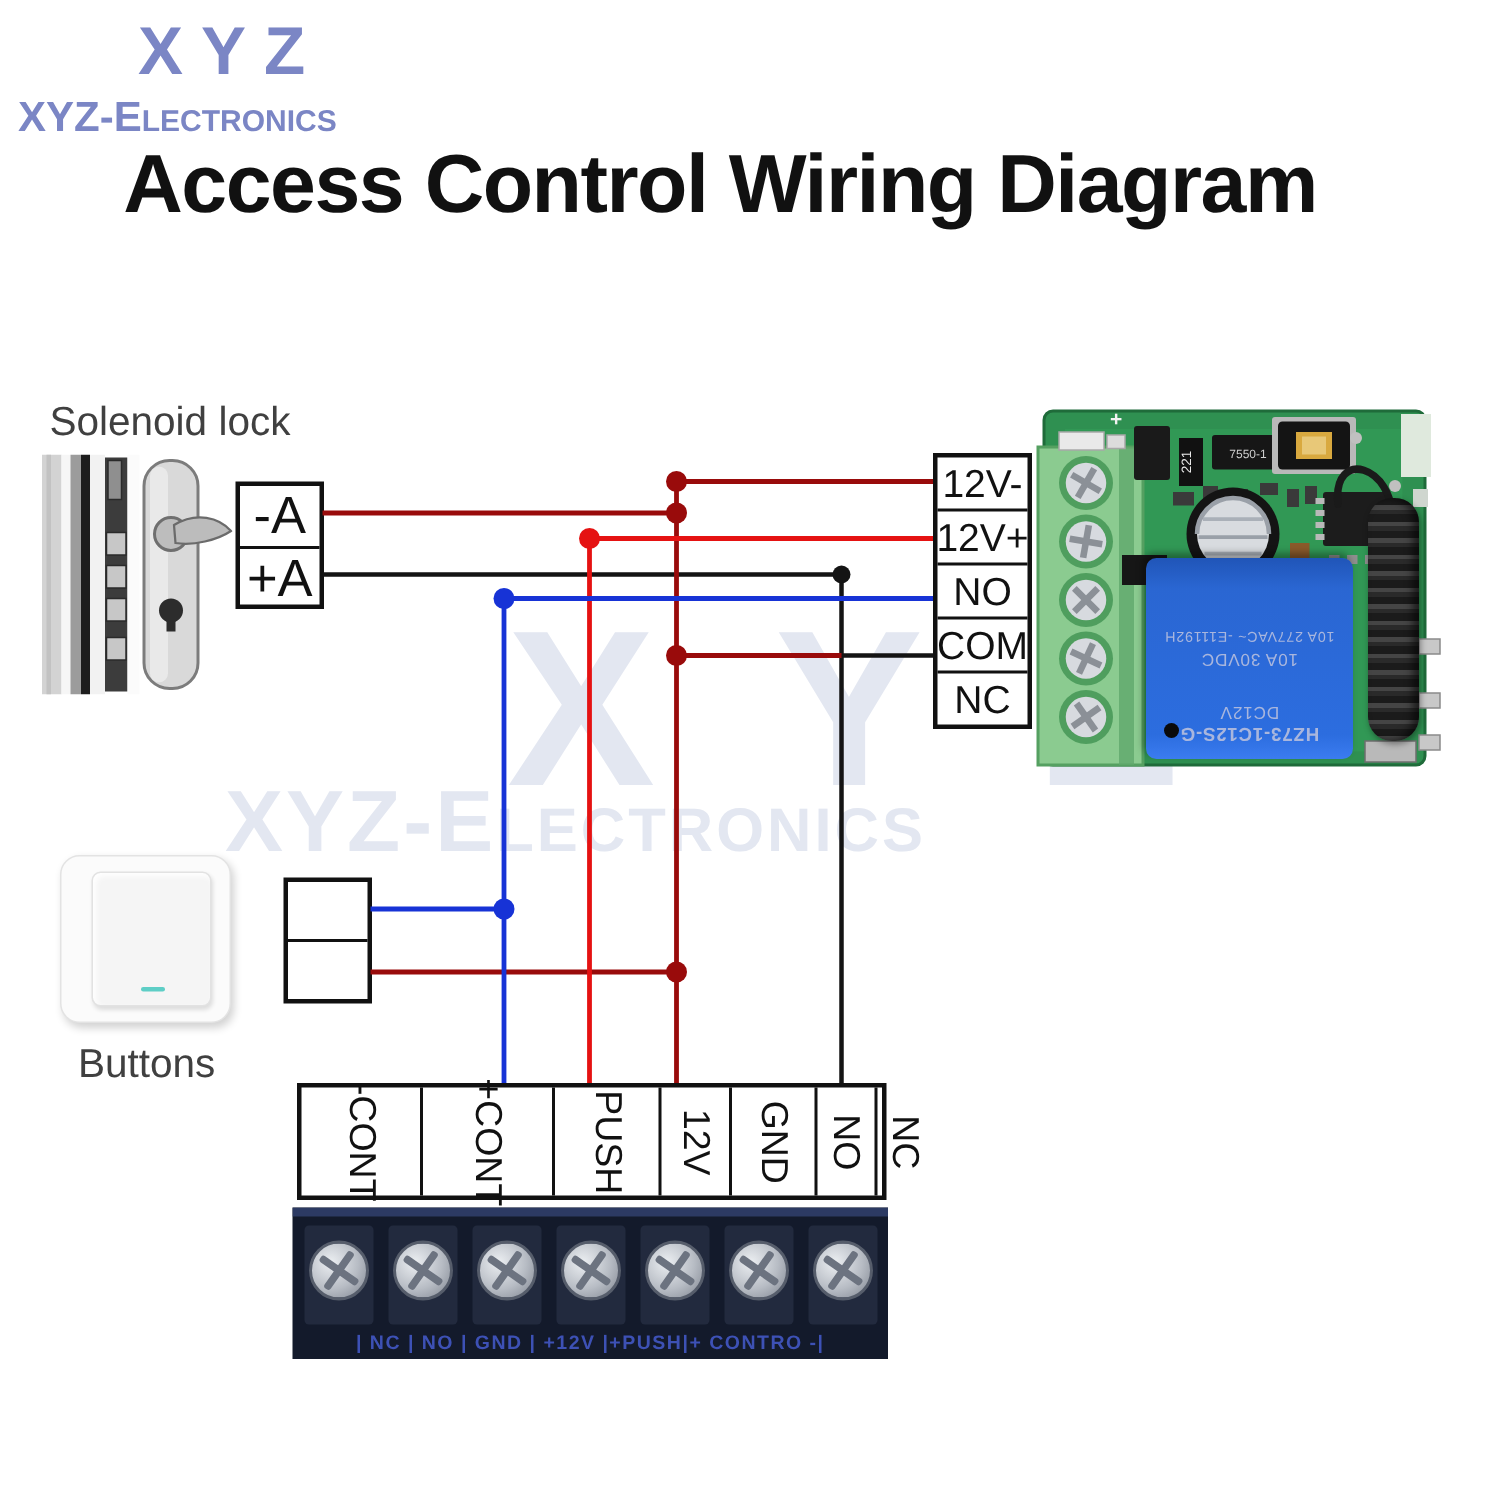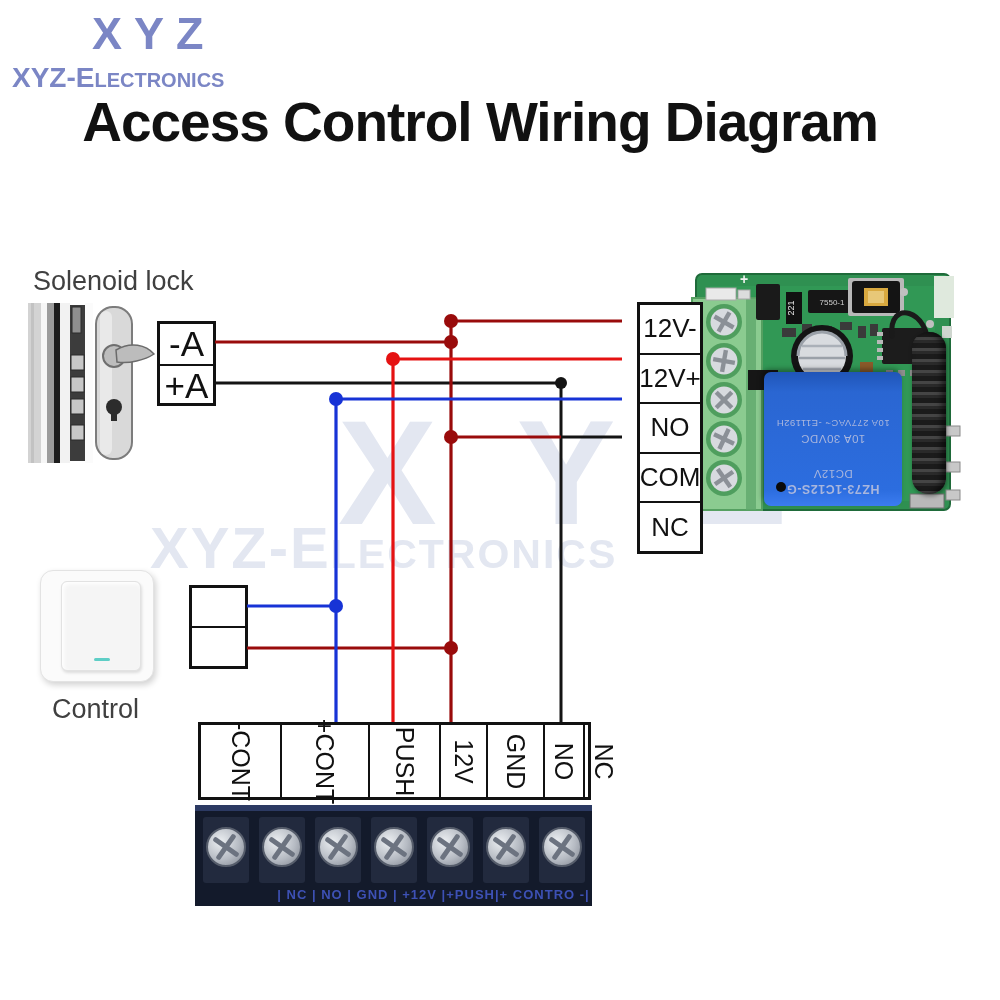--- a/index.html
+++ b/index.html
@@ -20,21 +20,21 @@
   .lbl-lock{left:33px;top:266px;}
   .lbl-buttons{left:52px;top:694px;}
   .lbl-power{left:608px;top:842px;font-size:30px;}
   
   .tbox{background:#fff;border:3px solid #111;box-sizing:border-box;z-index:2;display:flex;}
   .tbox.vert{flex-direction:column;}
   .tcell{flex:1;display:flex;align-items:center;justify-content:center;box-sizing:border-box;}
   .lock-box{left:157px;top:321px;width:59px;height:85px;}
   .lock-box .tcell{font-size:35px;font-weight:500;}
   .lock-box .tcell + .tcell{border-top:2.5px solid #111;}
-  .relay-box{left:622px;top:302px;width:66px;height:252px;margin-left:15px;}
+  .relay-box{left:622px;top:302px;width:66px;height:184px;}
   .relay-box .tcell{font-size:26px;font-weight:500;}
   .relay-box .tcell + .tcell{border-top:2.5px solid #111;}
   .btn-box{left:189px;top:585px;width:59px;height:84px;}
   .btn-box .tcell + .tcell{border-top:2.5px solid #111;}
   .ctrl-box{left:198px;top:722px;width:393px;height:78px;}
   .ctrl-box .tcell + .tcell{border-left:2.5px solid #111;}
   .ctrl-box .rot{transform:rotate(90deg);white-space:nowrap;font-size:25px;font-weight:500;}
   
   .wires{left:0;top:0;z-index:3;pointer-events:none;}
   
@@ -48,21 +48,21 @@
   
   .power-photo{left:195px;top:805px;width:397px;height:101px;background:var(--power_block,#131a2b);z-index:1;overflow:hidden;}
   .power-top{position:absolute;left:0;top:0;width:100%;height:6px;background:#2c3a63;}
   .screw-house{position:absolute;top:12px;width:46px;height:66px;background:#222a3e;border-radius:3px;}
   .screw{position:absolute;left:3px;top:10px;width:40px;height:40px;border-radius:50%;
     background:radial-gradient(circle at 35% 35%, #eceff2, #b7bcc4 55%, #7e848f);border:2px solid #565d6b;box-sizing:border-box;}
   .screw:before,.screw:after{content:"";position:absolute;left:50%;top:50%;width:30px;height:5px;background:#6c7380;border-radius:2px;}
   .screw:before{transform:translate(-50%,-50%) rotate(35deg);}
   .screw:after{transform:translate(-50%,-50%) rotate(125deg);}
   .power-print{position:absolute;left:0;top:82px;width:100%;text-align:center;font-size:13px;letter-spacing:1px;
-    color:var(--power_text_blue,#4257c4);white-space:nowrap;font-weight:700;opacity:.9;padding-left:40px;}
+    color:var(--power_text_blue,#4257c4);white-space:nowrap;font-weight:700;opacity:.9;}
   
   .relay-photo{left:690px;top:266px;width:285px;height:249px;z-index:1;}
   .relay-photo svg{position:absolute;left:0;top:0;}
   .relay-unit{position:absolute;left:74px;top:106px;width:138px;height:134px;border-radius:7px;
     background:linear-gradient(180deg,#3b7cf0 0%,var(--relay_blue,#2c6ddf) 12%,#2a66d2 85%,#2055b8 100%);
     box-shadow:2px 3px 5px rgba(0,0,0,.35);transform:rotate(180deg);
     display:flex;flex-direction:column;align-items:center;justify-content:flex-start;
     color:#a9b6dd;font-size:11.5px;letter-spacing:.5px;}
   .relay-unit .rl{line-height:15px;white-space:nowrap;}
   .relay-unit .rl.big{font-size:12.5px;font-weight:700;margin-top:10px;}
@@ -80,21 +80,21 @@
 
   <div class="abs wm wm-big">XYZ</div>
   <div class="abs wm wm-line">XYZ-Electronics</div>
 
   <div class="abs logo-xyz">XYZ</div>
   <div class="abs logo-sub">XYZ-Electronics</div>
 
   <div class="abs title">Access Control Wiring Diagram</div>
 
   <div class="abs sec-label lbl-lock">Solenoid lock</div>
-  <div class="abs sec-label lbl-buttons">Control</div>
+  <div class="abs sec-label lbl-buttons">Buttons</div>
 
   <svg class="abs lock-photo" width="127" height="160" viewBox="0 0 127 160">
     <rect x="0" y="0" width="13" height="160" fill="#d3d3d3"></rect>
     <rect x="3" y="0" width="3" height="160" fill="#c2c2c2"></rect>
     <rect x="13" y="0" width="6" height="160" fill="#f6f6f6"></rect>
     <rect x="19" y="0" width="7" height="160" fill="#9c9c9c"></rect>
     <rect x="26" y="0" width="6" height="160" fill="#1d1d1d"></rect>
     <rect x="32" y="0" width="10" height="160" fill="#f2f2f2"></rect>
     <rect x="42" y="2" width="15" height="156" fill="#3c3c3c"></rect>
     <rect x="44" y="4" width="9" height="26" fill="#8f8f8f" stroke="#2a2a2a"></rect>

